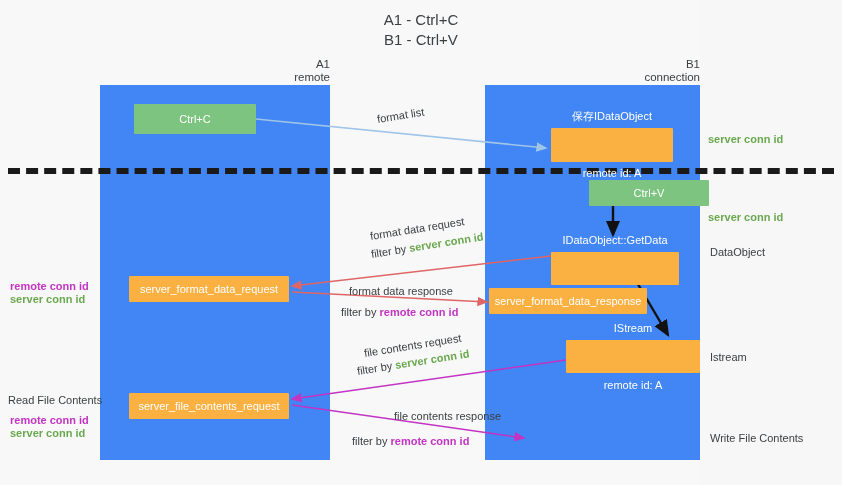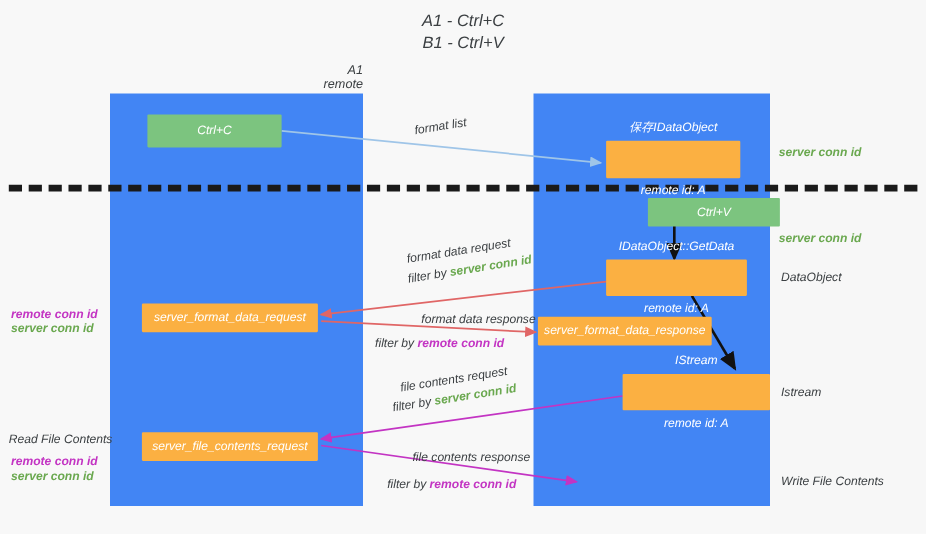--- a/index.html
+++ b/index.html
@@ -14,21 +14,20 @@
     overflow: hidden;
     font-family: "Liberation Sans", sans-serif;
     color: #3c4043;
   }
   #stage {
     position: absolute;
     left: 0; top: 0;
     width: 700px;
     height: 485px;
     background: #f8f8f8;
-    font-style: italic;
   }
   
   .title-block {
     position: absolute;
     left: 0;
     top: 10px;
     width: 842px;
     text-align: center;
     font-size: 15px;
     line-height: 20px;
@@ -109,20 +108,24 @@
 
   <div class="title-block">
     <div>A1 - Ctrl+C</div>
     <div>B1 - Ctrl+V</div>
   </div>
 
   <div class="lane-header" style="left:100px; top:58px; width:230px;">
     <span class="lane-title">A1</span>
     <span class="lane-sub">remote</span>
   </div>
+  <div class="lane-header" style="left:485px; top:58px; width:215px;">
+    <span class="lane-title">B1</span>
+    <span class="lane-sub">connection</span>
+  </div>
 
   <div class="lane" id="lane-a1"></div>
   <div class="lane" id="lane-b1"></div>
 
   <svg class="overlay" viewBox="0 0 842 485">
     <defs>
       <marker id="ah-blue" markerWidth="7" markerHeight="7" refX="6" refY="3" orient="auto">
         <path d="M0,0 L7,3 L0,6 z" fill="#9fc5e8"></path>
       </marker>
       <marker id="ah-red" markerWidth="7" markerHeight="7" refX="6" refY="3" orient="auto">
@@ -159,21 +162,21 @@
 
   <div class="node orange" style="left:551px; top:128px; width:122px; height:34px;">
     <span class="ln">保存IDataObject</span>
     <span class="ln">remote id: A</span>
   </div>
 
   <div class="node green" style="left:553px; top:180px; width:120px; height:26px;margin-left:36px;">
     <span class="ln">Ctrl+V</span>
   </div>
 
-  <div class="node orange" style="left:551px; top:236px; width:128px; height:33px;">
+  <div class="node orange" style="left:551px; top:252px; width:128px; height:33px;">
     <span class="ln">IDataObject::GetData</span>
     <span class="ln">remote id: A</span>
   </div>
 
   <div class="node orange" style="left:566px; top:340px; width:134px; height:33px;">
     <span class="ln">IStream</span>
     <span class="ln">remote id: A</span>
   </div>
 
   <div class="node orange" style="left:489px; top:288px; width:158px; height:26px;">
@@ -193,35 +196,35 @@
     <span>format list</span>
   </div>
 
   <div class="lbl rot-up" style="left:370px; top:229px;">
     <span>format data request</span>
   </div>
   <div class="lbl rot-up" style="left:371px; top:247px;">
     <span>filter by </span><span class="green-txt">server conn id</span>
   </div>
 
-  <div class="lbl" style="left:383px; top:284px;">
+  <div class="lbl" style="left:349px; top:284px;">
     <span>format data response</span>
   </div>
   <div class="lbl" style="left:341px; top:305px;">
     <span>filter by </span><span class="magenta-txt">remote conn id</span>
   </div>
 
   <div class="lbl rot-up" style="left:364px; top:346px;">
     <span>file contents request</span>
   </div>
   <div class="lbl rot-up" style="left:357px; top:364px;">
     <span>filter by </span><span class="green-txt">server conn id</span>
   </div>
 
-  <div class="lbl" style="left:375px; top:409px;">
+  <div class="lbl" style="left:394px; top:409px;">
     <span>file contents response</span>
   </div>
   <div class="lbl" style="left:352px; top:434px;">
     <span>filter by </span><span class="magenta-txt">remote conn id</span>
   </div>
 
   <div class="lbl green-txt" style="left:708px; top:132px;">
     <span>server conn id</span>
   </div>
   <div class="lbl green-txt" style="left:708px; top:210px;">

